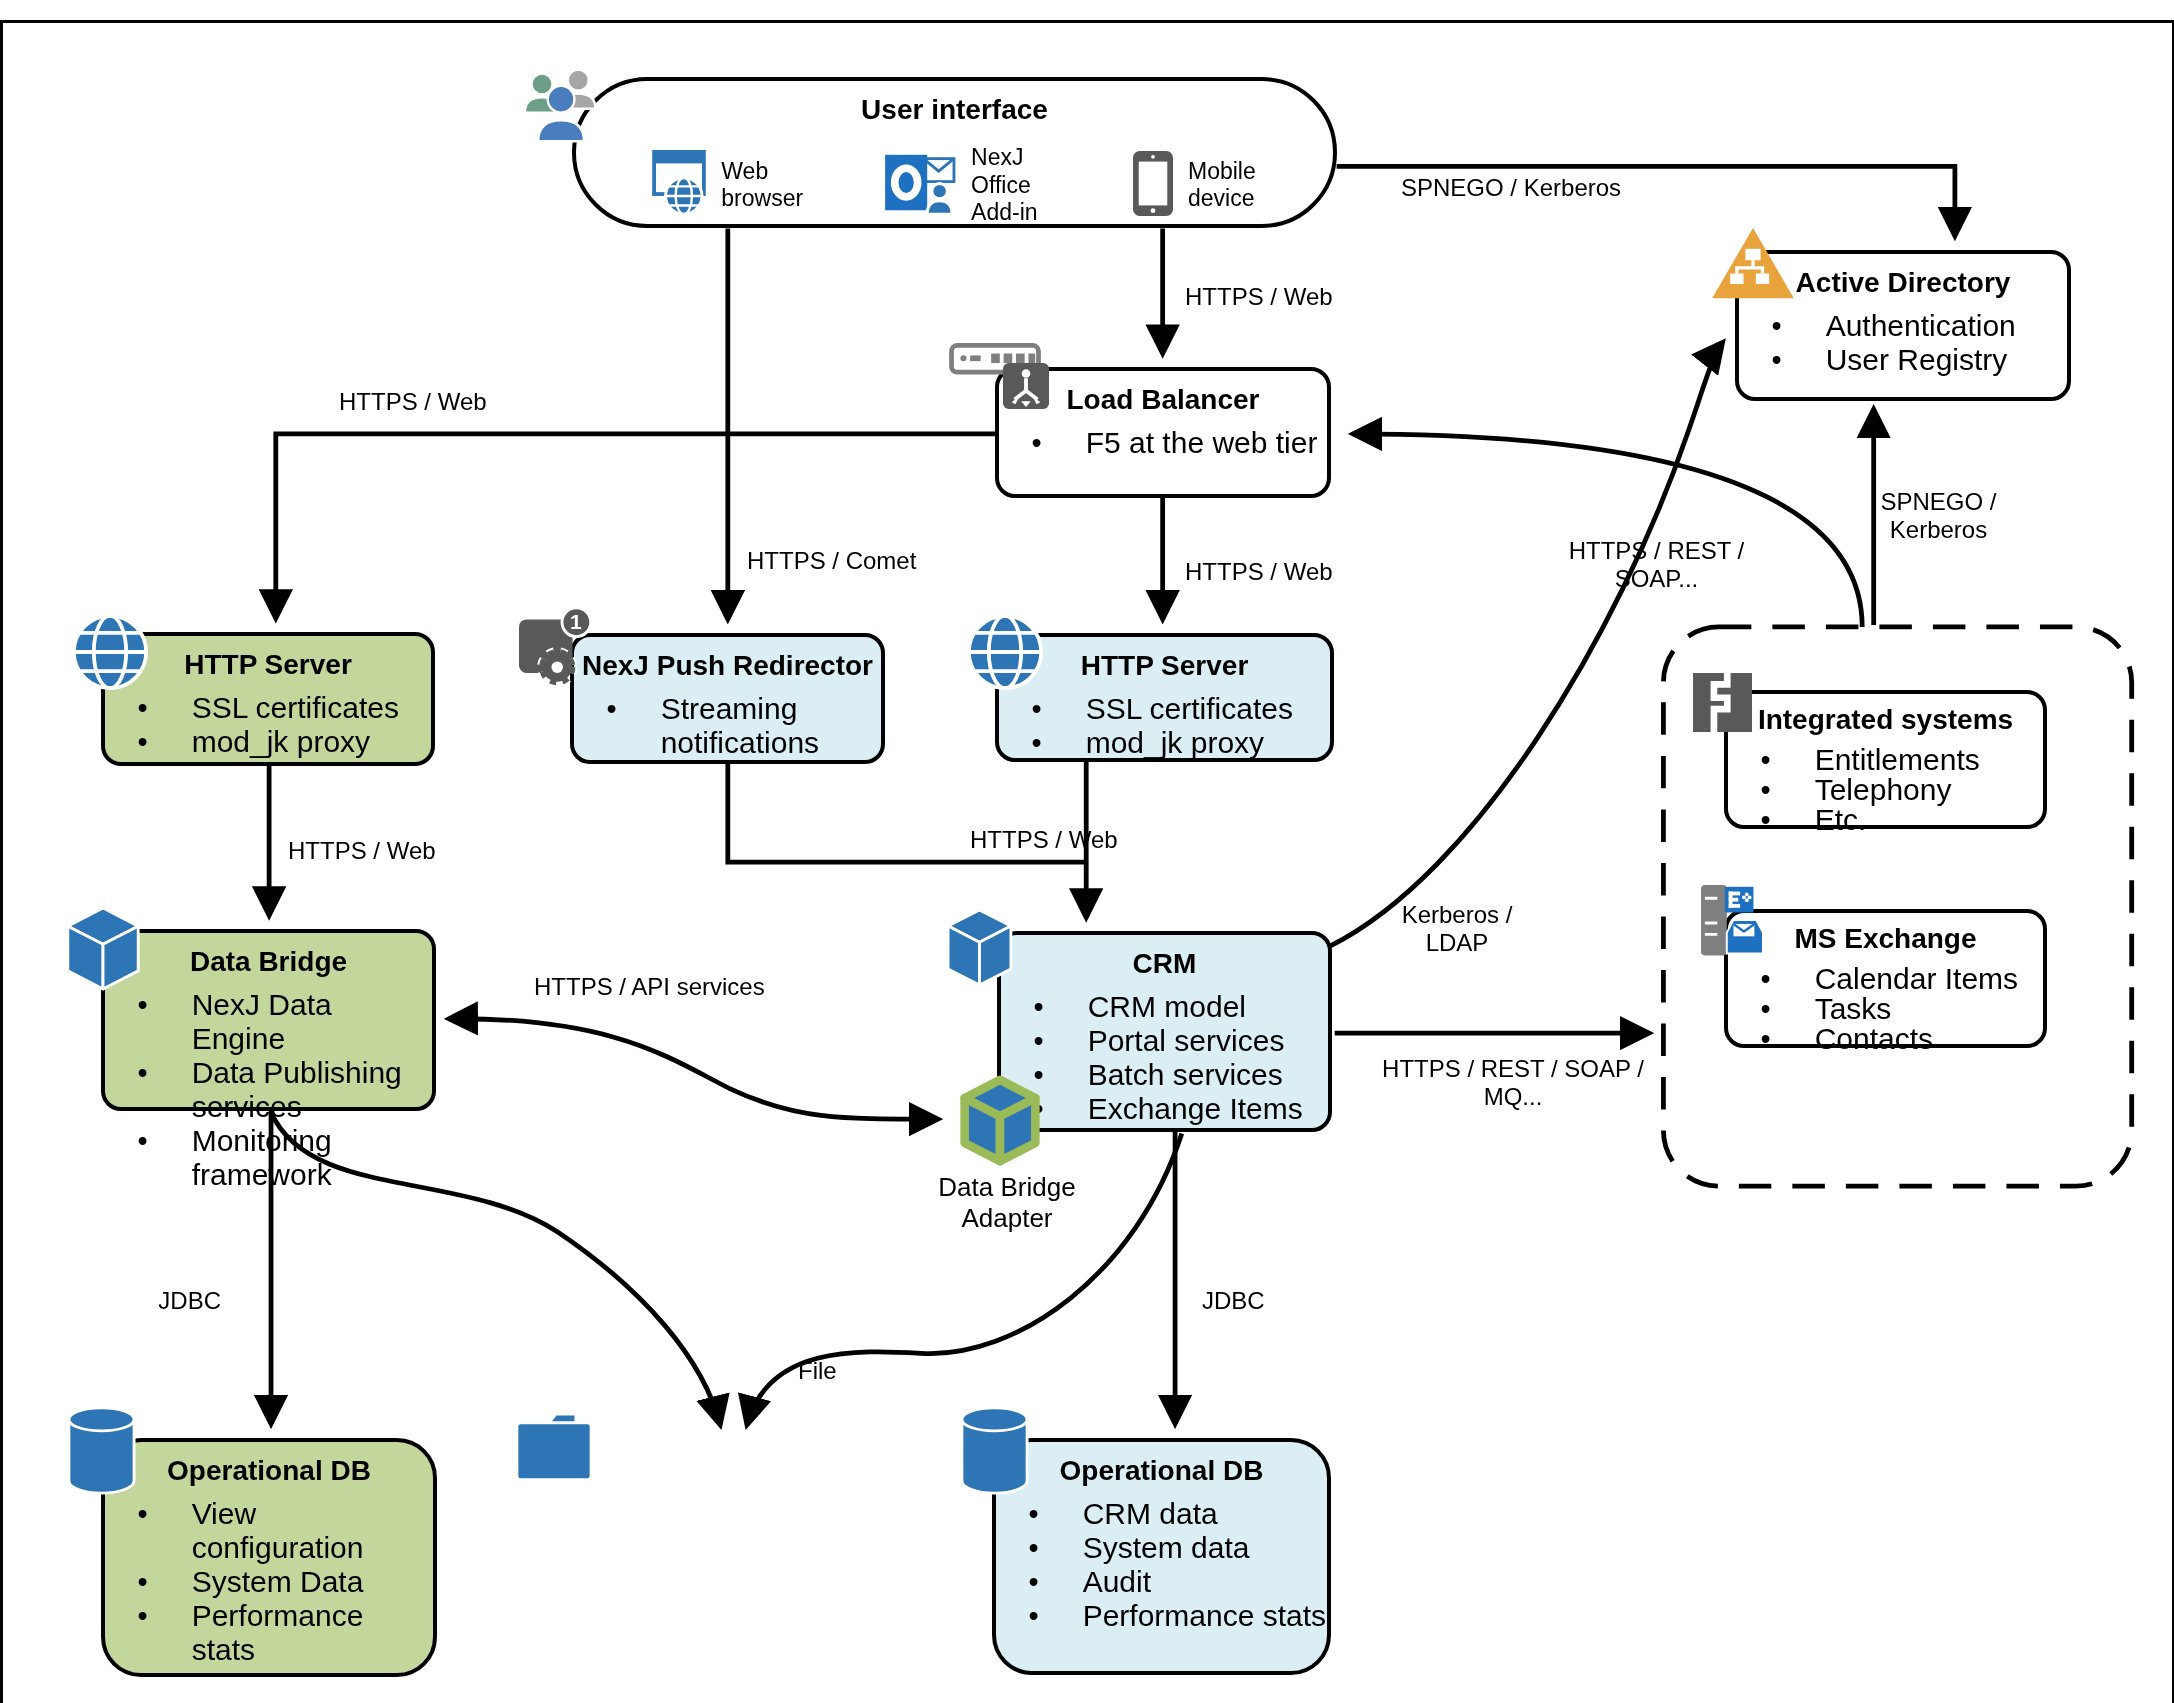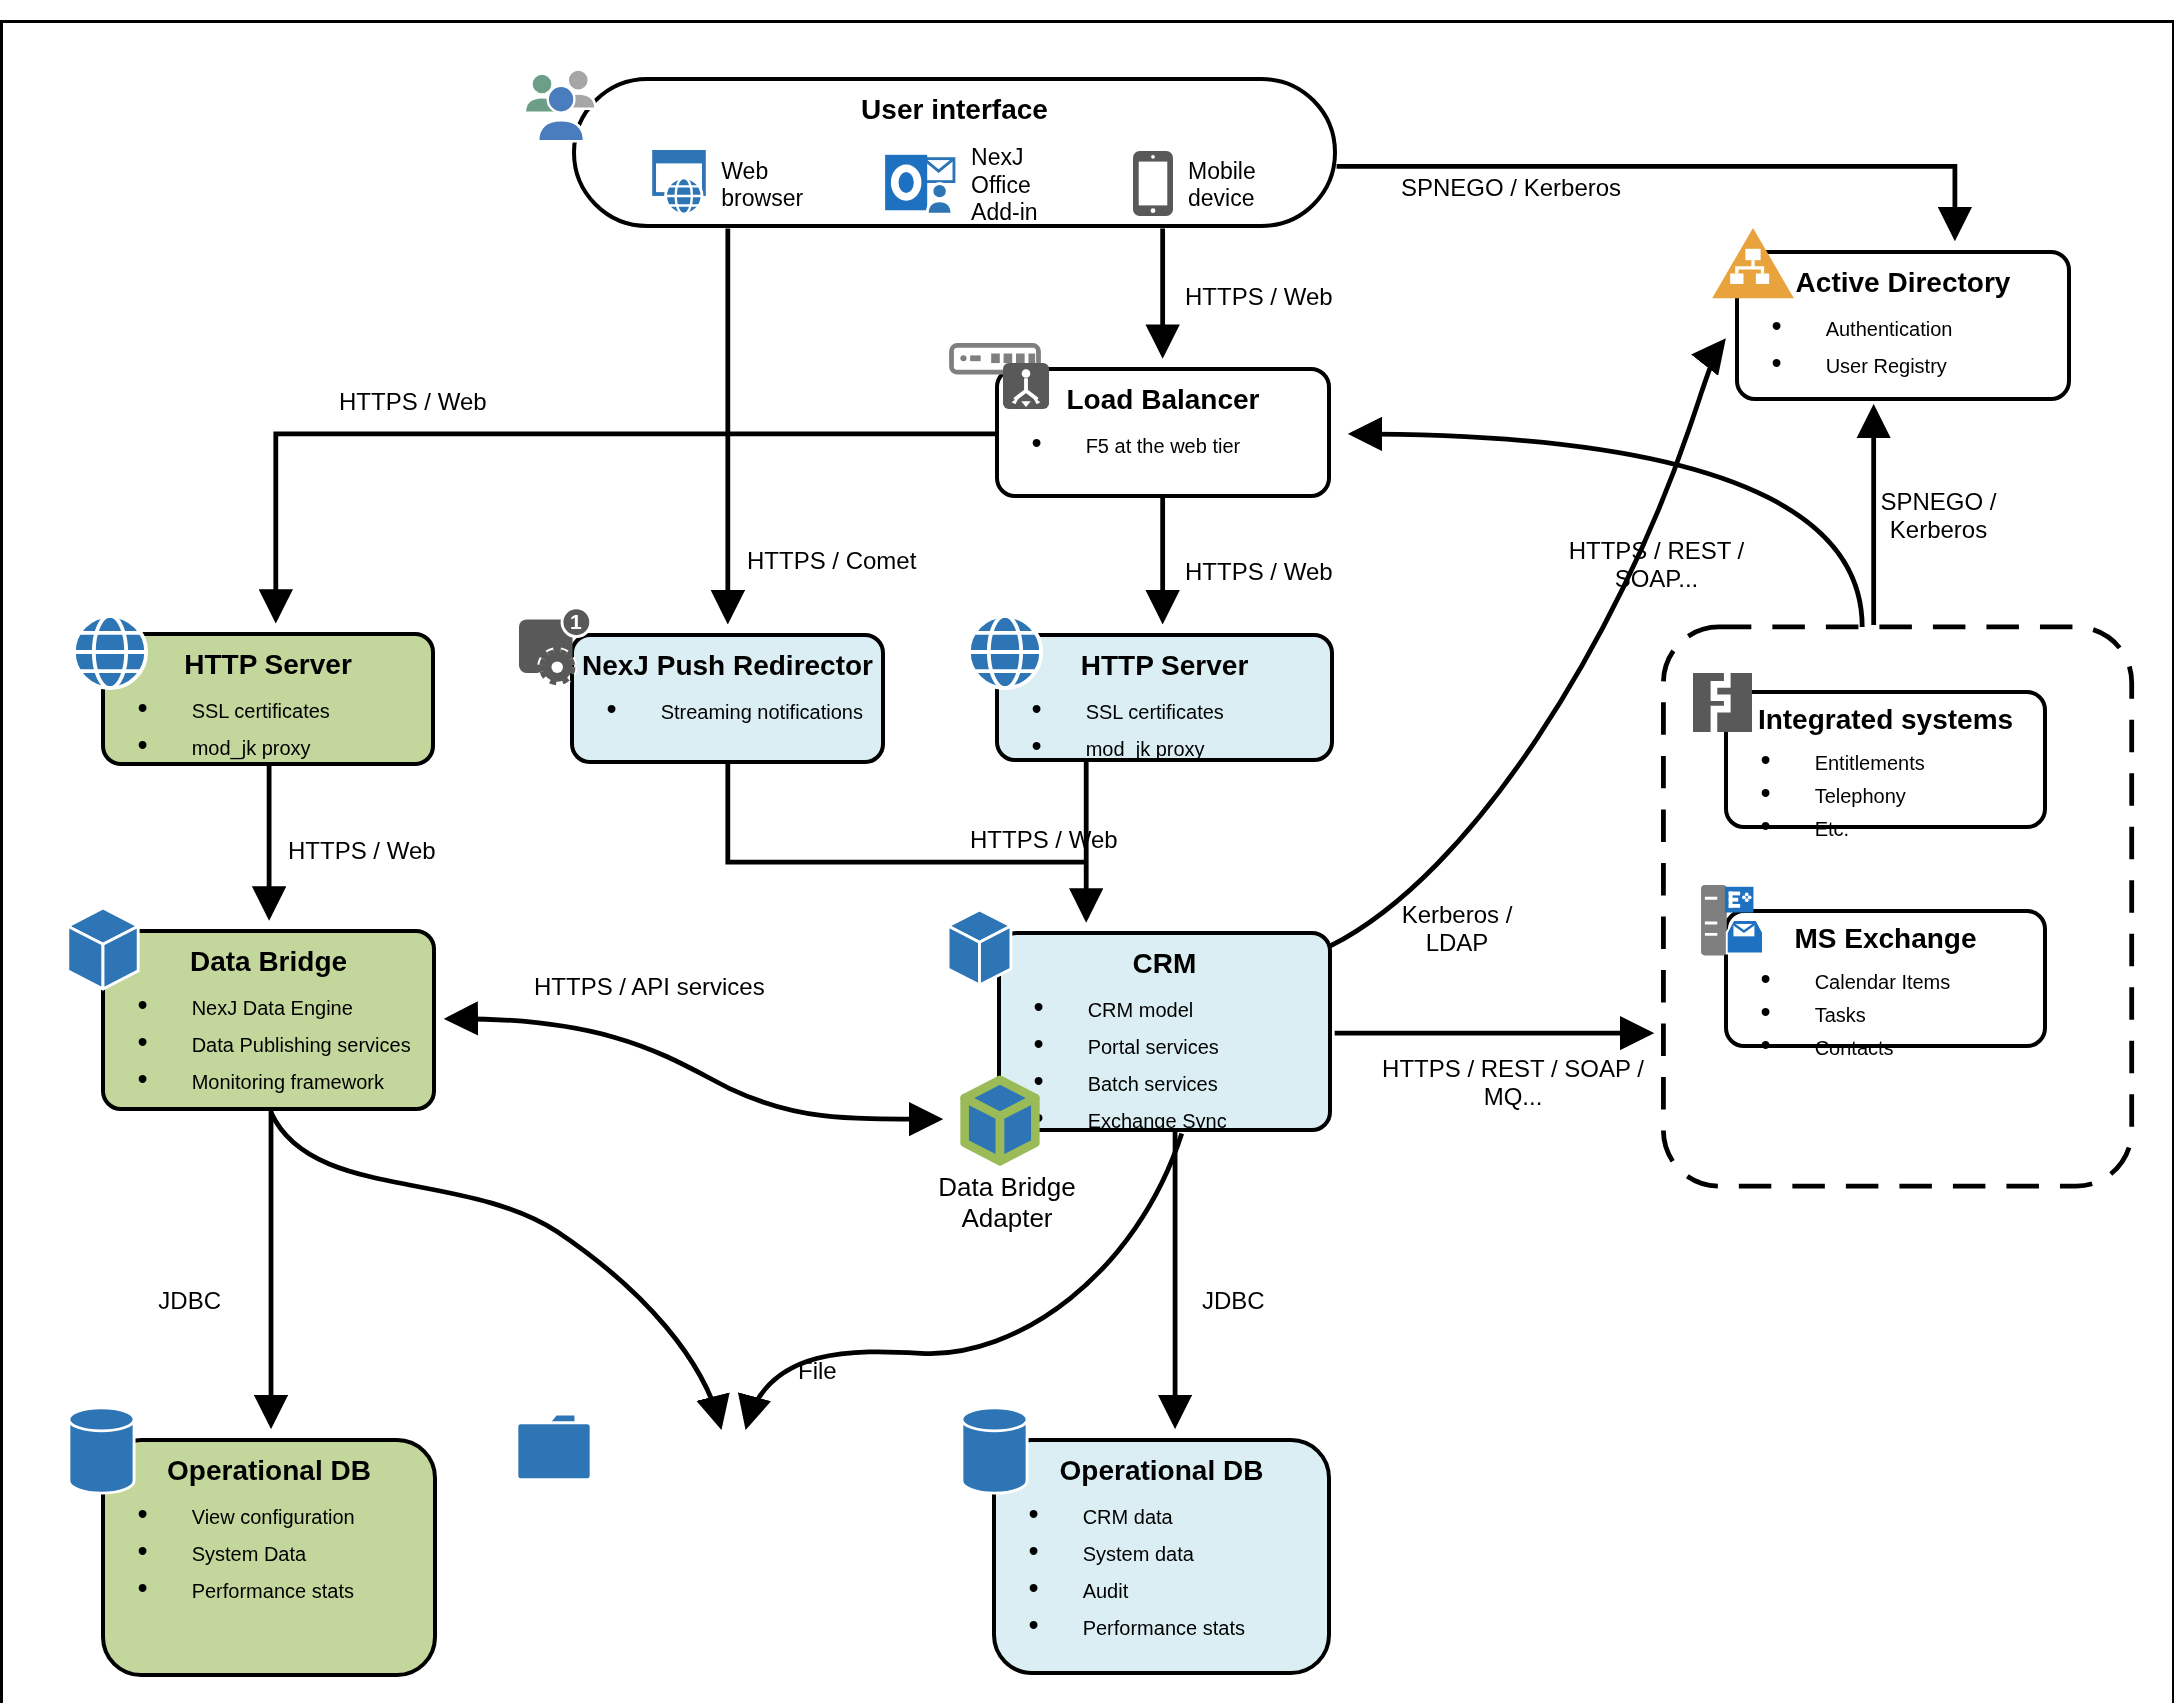--- a/index.html
+++ b/index.html
@@ -5,21 +5,21 @@
   html,body{margin:0;padding:0;background:#fff;}
   body{font-family:"Liberation Sans",sans-serif;color:#000;}
   .canvas{position:relative;width:2175px;height:1703px;background:#fff;border:3.8px solid #000;box-sizing:border-box;overflow:hidden;margin-top:20px;}
   svg.wires{position:absolute;left:0;top:0;z-index:0;}
   .node{position:absolute;border:4.8px solid #000;border-radius:20px;background:#fff;box-sizing:border-box;z-index:1;}
   .node.green{background:#c3d69b;}
   .node.blue{background:#daeef3;}
   .node.pill{border-radius:76px;}
   .node .title{font-weight:bold;font-size:28px;text-align:center;margin-top:13.4px;}
   .node ul{list-style:none;margin:9.6px 0 0 0;padding:0 0 0 32.5px;}
-  .node li{display:flex;font-size:20px;line-height:34px;align-items:baseline;}
+  .node li{display:flex;font-size:30px;line-height:34px;align-items:baseline;}
   .node li::before{content:"\2022";font-size:29px;margin-right:44px;}
   .node.compact .title{margin-top:9.6px;}
   .node.compact li{line-height:30px;}
   .icon{position:absolute;z-index:2;line-height:0;}
   .label{position:absolute;font-size:24px;line-height:1.18;white-space:pre-line;z-index:1;}
   .label.center{text-align:center;}
   .label.right{text-align:right;}
   .ui-items{position:absolute;left:76px;right:32px;top:63px;display:flex;justify-content:space-between;gap:52px;align-items:center;}
   .ui-item{display:flex;align-items:center;gap:15.3px;}
   .ui-item .txt{font-size:23px;line-height:1.2;max-width:134px;}
@@ -263,21 +263,21 @@
       </g>
     </svg>
   </div>
 
   <div class="node blue" style="left:994px;top:908px;width:335px;height:201px;">
     <div class="title">CRM</div>
     <ul>
       <li>CRM model</li>
       <li>Portal services</li>
       <li>Batch services</li>
-      <li>Exchange Sync</li>
+      <li>Exchange Items</li>
     </ul>
   </div>
   <div class="icon" style="left:941px;top:885px;">
     <svg width="71" height="80" viewBox="0 0 74 84">
       <g fill="#2e75b6" stroke="#fff" stroke-width="3" stroke-linejoin="round">
         <polygon points="37,2 70,19 37,36 4,19"></polygon>
         <polygon points="4,19 37,36 37,81 4,64"></polygon>
         <polygon points="70,19 37,36 37,81 70,64"></polygon>
       </g>
     </svg>

